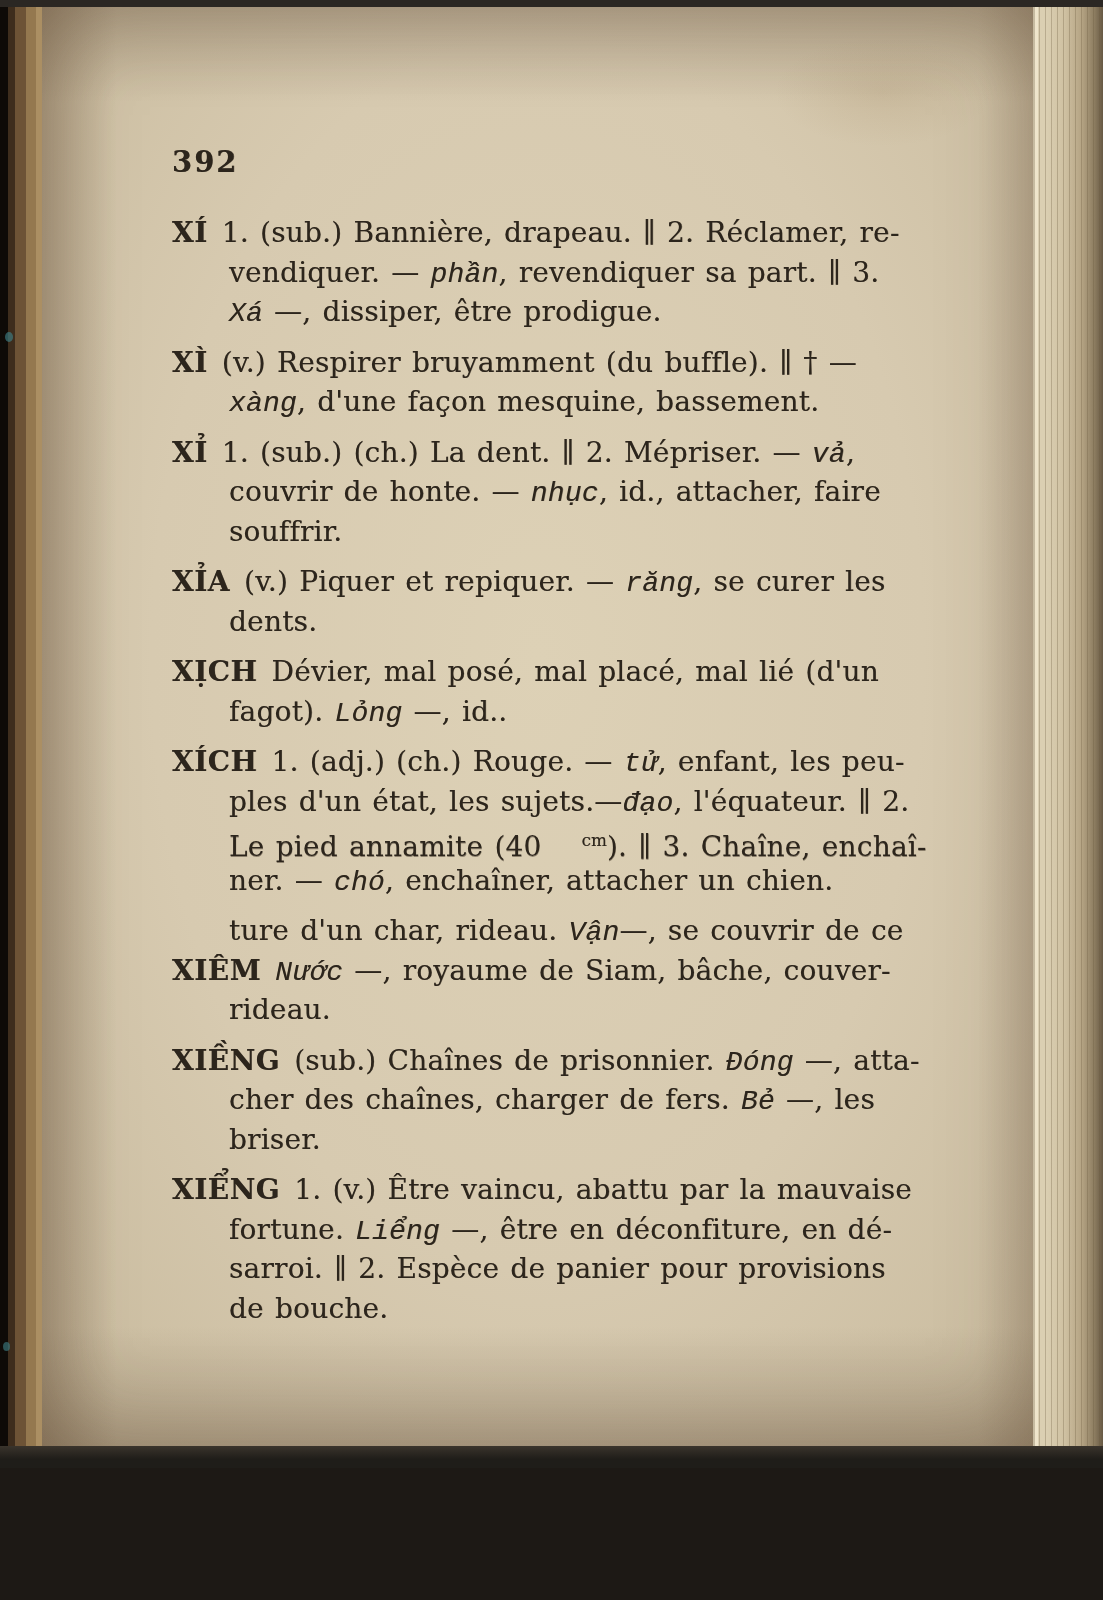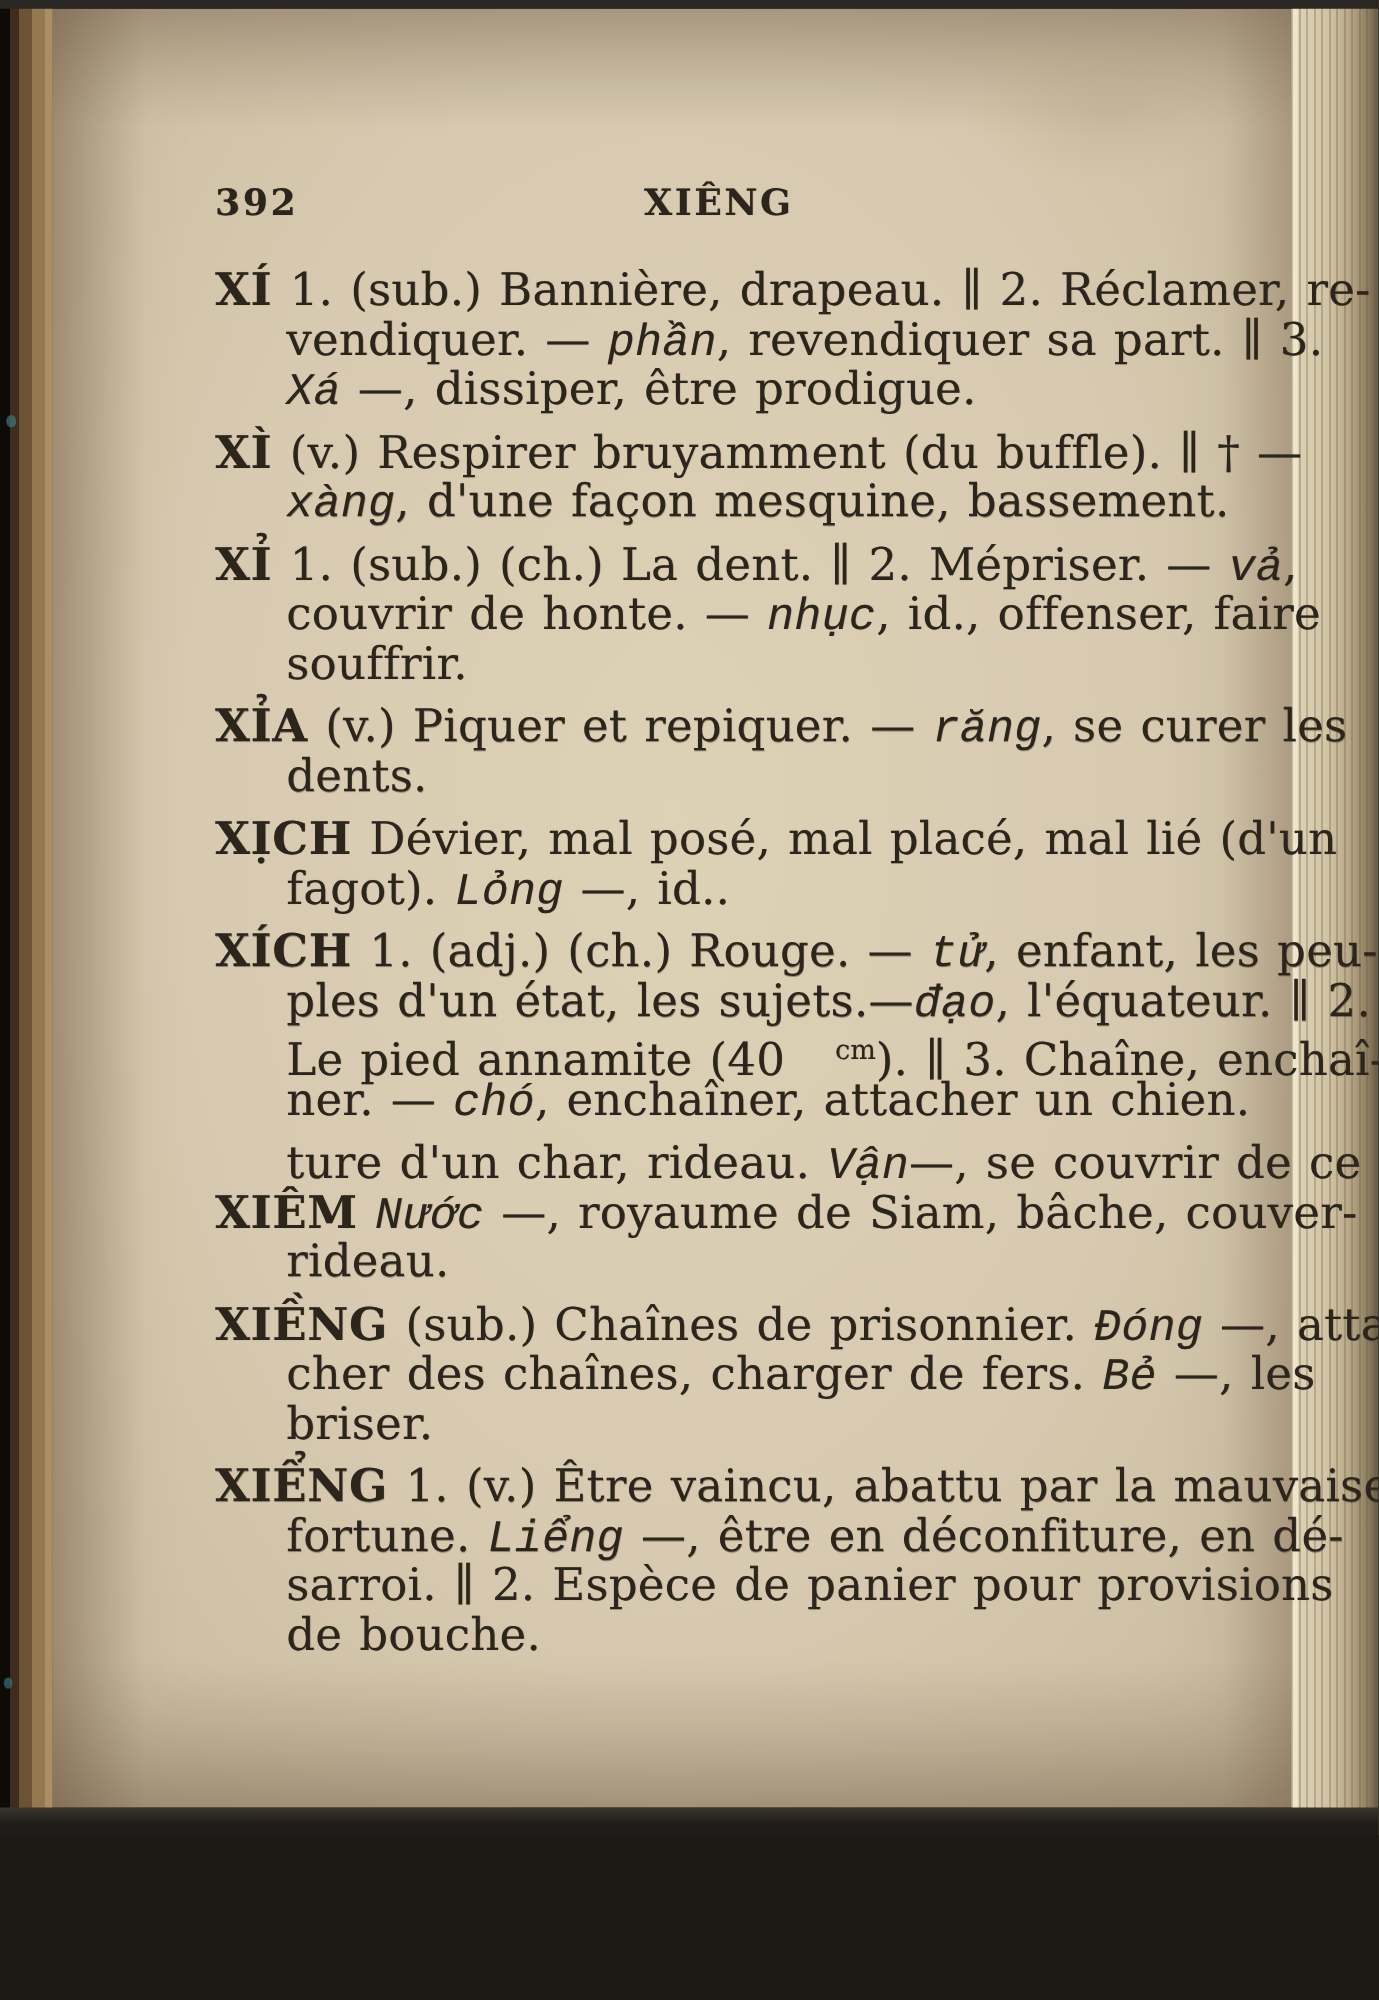--- a/index.html
+++ b/index.html
@@ -48,56 +48,55 @@
   .page-number{
     position:absolute;left:0;top:0;
     font-size:29px;font-weight:700;letter-spacing:2px;
   }
   .running-head{
     display:block;text-align:center;
     font-size:29px;font-weight:700;letter-spacing:2px;
   }
   .entries{margin:0 40px 0 130px;}
   .entry{margin-bottom:11px;}
-  .line{height:39.5px;line-height:39.5px;white-space:nowrap;font-size:36px;letter-spacing:.2px;word-spacing:2px;}
+  .line{height:39.5px;line-height:39.5px;white-space:nowrap;font-size:28px;letter-spacing:.2px;word-spacing:2px;}
   .line.cont{padding-left:57px;}
   .head{font-weight:700;margin-right:14px;letter-spacing:.5px;}
   em{font-style:italic;font-family:Liberation Mono, monospace;}
   sup{font-size:.6em;vertical-align:super;letter-spacing:0;margin-left:40px;}
   .ink{text-shadow:.3px .3px .6px rgba(44,34,22,.45);}
 </style>
 </head>
 <body>
 
 <div class="scan">
   <div class="spine">
     <div class="spine-stain stain-a"></div>
     <div class="spine-stain stain-b"></div>
   </div>
   <div class="fore-edge"></div>
 
   <main class="page ink">
     <div class="paper-stain"></div>
     <div class="header-row">
       <span class="page-number">392</span>
-      <span class="running-head">XIÊNG</span>
     </div>
     <section class="entries">
         <div class="entry">
           <div class="line"><b class="head">XÍ</b><span>1. (sub.) Bannière, drapeau. ∥ 2. Réclamer, re-</span></div>
           <div class="line cont"><span>vendiquer. — </span><em>phần</em><span>, revendiquer sa part. ∥ 3.</span></div>
           <div class="line cont"><em>Xá</em><span> —, dissiper, être prodigue.</span></div>
         </div>
         <div class="entry">
           <div class="line"><b class="head">XÌ</b><span>(v.) Respirer bruyamment (du buffle). ∥ † —</span></div>
           <div class="line cont"><em>xàng</em><span>, d'une façon mesquine, bassement.</span></div>
         </div>
         <div class="entry">
           <div class="line"><b class="head">XỈ</b><span>1. (sub.) (ch.) La dent. ∥ 2. Mépriser. — </span><em>vả</em><span>,</span></div>
-          <div class="line cont"><span>couvrir de honte. — </span><em>nhục</em><span>, id., offenser, faire</span></div>
+          <div class="line cont"><span>couvrir de honte. — </span><em>nhục</em><span>, id., attacher, faire</span></div>
           <div class="line cont"><span>souffrir.</span></div>
         </div>
         <div class="entry">
           <div class="line"><b class="head">XỈA</b><span>(v.) Piquer et repiquer. — </span><em>răng</em><span>, se curer les</span></div>
           <div class="line cont"><span>dents.</span></div>
         </div>
         <div class="entry">
           <div class="line"><b class="head">XỊCH</b><span>Dévier, mal posé, mal placé, mal lié (d'un</span></div>
           <div class="line cont"><span>fagot). </span><em>Lỏng</em><span> —, id..</span></div>
         </div>

